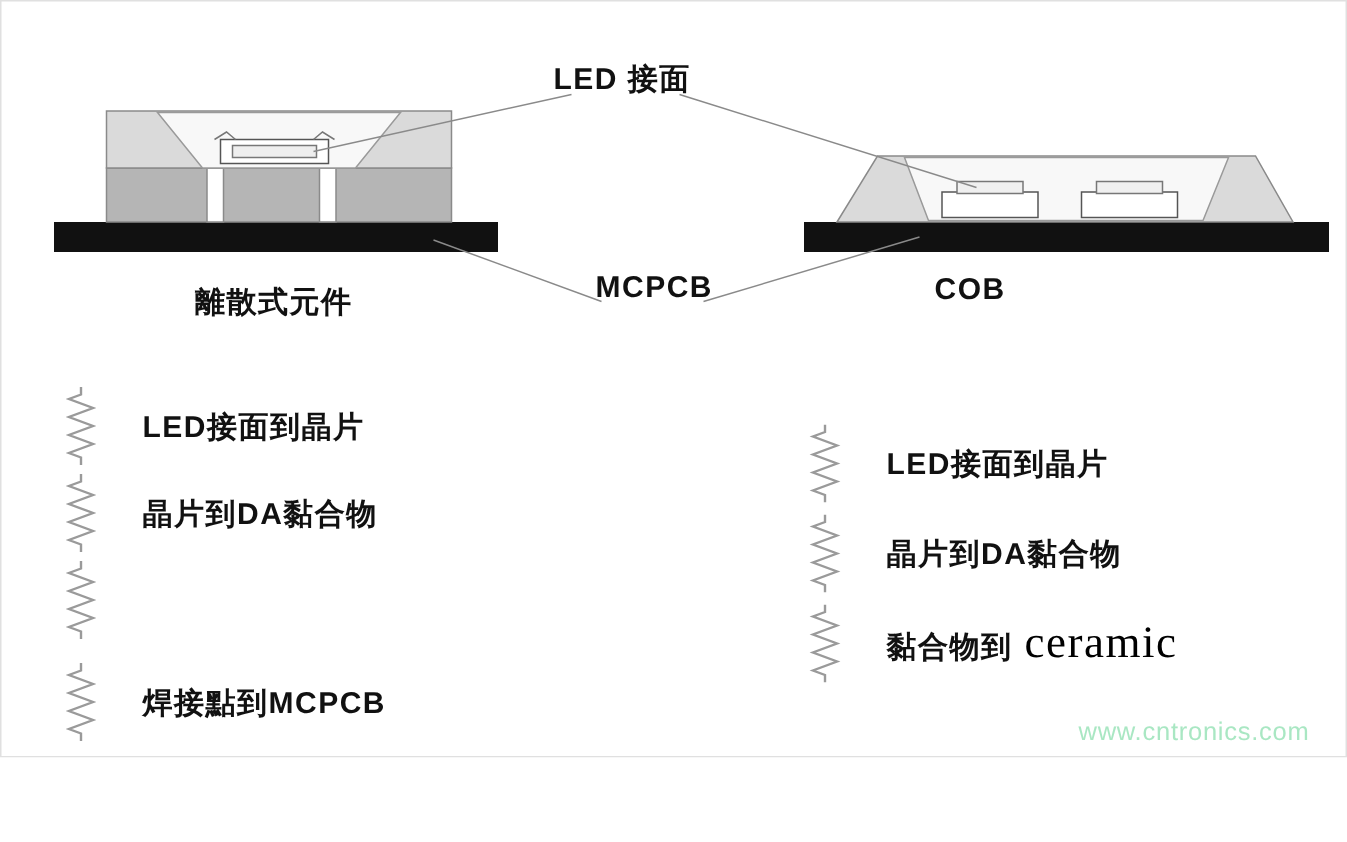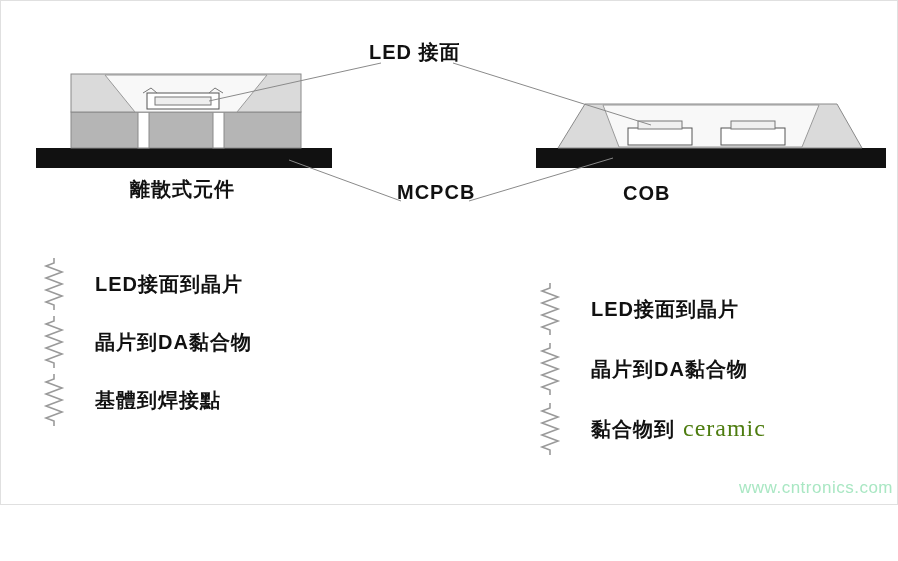--- a/index.html
+++ b/index.html
@@ -17,28 +17,28 @@
   .abs-label{position:absolute;font-size:20px;font-weight:bold;white-space:nowrap;letter-spacing:1px;}
   .chain{position:absolute;display:flex;flex-direction:column;}
   .left-chain{left:42px;top:254px;}
   .right-chain{left:538px;top:278px;}
   .chain-row{display:flex;align-items:center;height:58px;}
   .right-chain .chain-row{height:60px;}
   .gap-top{margin-top:10px;}
   .res-icon{width:22px;height:52px;flex:none;}
   .chain-label{margin-left:30px;font-size:20px;font-weight:bold;color:#111;white-space:nowrap;letter-spacing:1px;}
   .ceramic-word{
-    color:#4d7c0f;
+    color:#000000;
     font-family:"Liberation Serif",serif;
-    font-size:24px;
+    font-size:30px;
     font-weight:normal;
     margin-left:8px;
   }
   .watermark{
-    position:absolute;right:4px;bottom:6px;
+    position:absolute;right:24px;bottom:6px;
     color:#a9e7c3;font-size:17px;font-weight:normal;letter-spacing:0.5px;
   }
 </style>
 </head>
 <body>
 
 <div class="canvas">
 
   <svg class="overlay-svg" viewBox="0 0 898 561">
 
@@ -67,42 +67,47 @@
 
     <g stroke="#8a8a8a" stroke-width="1" fill="none">
       <line x1="380" y1="62" x2="208" y2="100"></line>
       <line x1="452" y1="62" x2="650" y2="124"></line>
       <line x1="400" y1="200" x2="288" y2="159"></line>
       <line x1="468" y1="200" x2="612" y2="157"></line>
     </g>
   </svg>
 
   <div class="abs-label" style="left:368px;top:38px;">LED 接面</div>
-  <div class="abs-label" style="left:97px;top:175px;padding-left:32px;">離散式元件</div>
+  <div class="abs-label" style="left:97px;top:187px;padding-left:32px;">離散式元件</div>
   <div class="abs-label" style="left:396px;top:180px;">MCPCB</div>
   <div class="abs-label" style="left:622px;top:181px;">COB</div>
 
   <div class="chain left-chain">
     <div class="chain-row">
       <svg class="res-icon" viewBox="0 0 22 52">
         <polyline points="11,0 11,5 3,8 19,14 3,20 19,26 3,32 19,38 3,44 11,47 11,52" fill="none" stroke="#9a9a9a" stroke-width="1.6"></polyline>
       </svg>
       <span class="chain-label">LED接面到晶片</span>
     </div>
     <div class="chain-row">
       <svg class="res-icon" viewBox="0 0 22 52">
         <polyline points="11,0 11,5 3,8 19,14 3,20 19,26 3,32 19,38 3,44 11,47 11,52" fill="none" stroke="#9a9a9a" stroke-width="1.6"></polyline>
       </svg>
       <span class="chain-label">晶片到DA黏合物</span>
     </div>
     <div class="chain-row">
       <svg class="res-icon" viewBox="0 0 22 52">
         <polyline points="11,0 11,5 3,8 19,14 3,20 19,26 3,32 19,38 3,44 11,47 11,52" fill="none" stroke="#9a9a9a" stroke-width="1.6"></polyline>
       </svg>
-      <span class="chain-label">基體到焊接點</span>
+    </div>
+    <div class="chain-row gap-top">
+      <svg class="res-icon" viewBox="0 0 22 52">
+        <polyline points="11,0 11,5 3,8 19,14 3,20 19,26 3,32 19,38 3,44 11,47 11,52" fill="none" stroke="#9a9a9a" stroke-width="1.6"></polyline>
+      </svg>
+      <span class="chain-label">焊接點到MCPCB</span>
     </div>
   </div>
 
   <div class="chain right-chain">
     <div class="chain-row">
       <svg class="res-icon" viewBox="0 0 22 52">
         <polyline points="11,0 11,5 3,8 19,14 3,20 19,26 3,32 19,38 3,44 11,47 11,52" fill="none" stroke="#9a9a9a" stroke-width="1.6"></polyline>
       </svg>
       <span class="chain-label">LED接面到晶片</span>
     </div>

